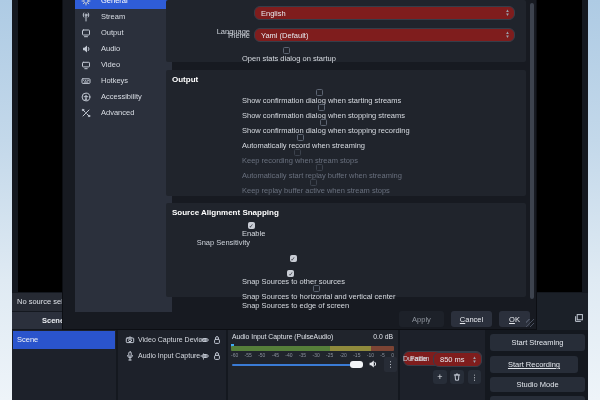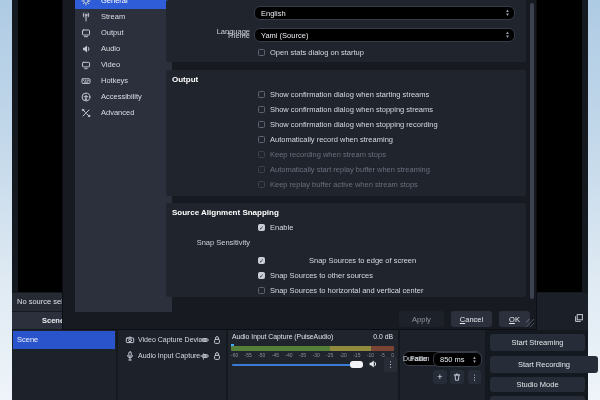--- a/index.html
+++ b/index.html
@@ -29,40 +29,40 @@
   .meter{left:3px;top:16px;width:163px;height:5px;border-radius:1px;
     background:linear-gradient(90deg,#567f3a 0%,#567f3a 61%,#8f8a3c 61%,#8f8a3c 86%,#7c4434 86%,#7c4434 100%);}
   .meter-cap{left:3px;top:14px;width:3px;height:4px;background:#3fa9f5;}
   .ticks{left:3px;top:22px;width:163px;display:flex;justify-content:space-between;
     font-size:5px;color:#8a919c;}
   .sl-track{left:4px;top:34px;width:128px;height:2px;background:#3a7bd5;border-radius:1px;}
   .sl-handle{left:122px;top:31px;width:13px;height:7px;background:#f2f4f7;border-radius:3px;}
   .spk{left:140px;top:29px;}
   .kebab{left:156px;top:27px;width:13px;height:15px;background:#272c36;border-radius:2px;
     color:#cfd4dc;font-size:8px;line-height:15px;text-align:center;}
-  .select{background:#000000;border:1px solid #363d49;border-radius:6px;color:#e6e9ee;
+  .select{background:#7f1d1d;border:1px solid #363d49;border-radius:6px;color:#e6e9ee;
     font-size:7.5px;}
   .select .val{position:absolute;left:6px;top:0;bottom:0;display:flex;align-items:center;white-space:nowrap;}
   .spin{position:absolute;right:2px;top:0;bottom:0;width:9px;display:flex;flex-direction:column;
     align-items:center;justify-content:center;color:#9aa2ad;font-size:4.5px;line-height:4px;}
   .btn{background:#272d38;border-radius:3px;color:#e2e6ec;font-size:7.5px;
     display:flex;align-items:center;justify-content:center;}
   
   .dialog{left:62px;top:0;width:475px;height:330px;background:#171a21;z-index:10;
     border-left:1px solid #0c0e13;border-right:1px solid #0c0e13;border-bottom:1px solid #0c0e13;overflow:hidden;}
   .sidebar{left:12px;top:0;width:97px;height:312px;background:#2b303c;overflow:hidden;}
   .side-item{position:relative;height:16px;color:#d9dde4;font-size:7.5px;line-height:16px;}
   .side-item.sel{background:#2f5dd8;color:#fff;}
   .side-item .icon{position:absolute;left:6px;top:3px;}
   .side-item .lbl{position:absolute;left:26px;top:0;}
   .panel{left:103px;width:360px;background:#20242c;border-radius:2px;}
   .phead{position:absolute;left:6px;font-size:8px;font-weight:bold;color:#fff;}
   .frow-label{position:absolute;width:84px;text-align:right;font-size:7.5px;color:#ccd1d9;}
   .dlg-select{position:absolute;left:88px;width:261px;height:14px;}
-  .cbrow{position:absolute;left:92px;height:10px;display:flex;align-items:center;}
+  .cbrow{position:absolute;left:76px;height:10px;display:flex;align-items:center;flex-direction:column;}
   .cb{width:7px;height:7px;border:1px solid #5d6573;border-radius:1.5px;margin-right:5px;flex:none;
     font-size:6px;line-height:6px;text-align:center;color:#1c1f26;}
   .cb.on{background:#c9cdd5;border-color:#c9cdd5;}
   .cb.dis{border-color:#3c424d;}
   .cbrow .t{font-size:7.5px;color:#d6dae0;white-space:nowrap;}
   .cbrow.dis .t{color:#69707e;}
   .scrollbar{left:467px;top:3px;width:4px;height:296px;background:#3d434e;border-radius:2px;}
   .fbtn{position:absolute;top:311px;height:16px;border-radius:3px;font-size:7.5px;
     display:flex;align-items:center;justify-content:center;}
   .grip{right:2px;bottom:2px;width:8px;height:8px;
@@ -197,21 +197,21 @@
               <path d="M2.3 3h5.4M4.2 3V2h1.6v1M3.1 3l.4 5.2h3l.4-5.2"></path>
             </svg>
           </span>
         </div>
       <div class="abs btn" style="left:68px;top:40px;width:13px;height:14px;">⋮</div>
     </div>
 
     <div class="abs dock" style="left:475px;width:101px;background:#14181f;">
       <div id="controls">
           <div class="btn abs" style="left: 3px; width: 95px; top: 4px; height: 17px;">Start Streaming</div>
-          <div class="btn abs" style="left: 3px; width: 108px; top: 26px; height: 17px;">Start Recording</div>
+          <div class="btn abs" style="left: 3px; width: 88px; top: 26px; height: 17px; text-decoration: underline;">Start Recording</div>
           <div class="btn abs" style="left: 3px; width: 95px; top: 47px; height: 15px;">Studio Mode</div>
           <div class="btn abs" style="left: 3px; width: 95px; top: 66px; height: 14px;">Settings</div>
         </div>
     </div>
   </div>
 
   <div class="abs dialog">
     <div class="abs sidebar" id="sidebar">
         <div class="side-item sel" style="margin-top: -7px;">
           <span class="icon">
@@ -294,21 +294,21 @@
       <span class="frow-label" style="left:0;top:27px;">Language</span>
       <div class="dlg-select select" style="top:6px;">
         <span class="val">English</span>
         <span class="spin">
             <span>▲</span>
             <span>▼</span>
           </span>
       </div>
       <span class="frow-label" style="left:0;top:31px;">Theme</span>
       <div class="dlg-select select" style="top:28px;">
-        <span class="val">Yami (Source)</span>
+        <span class="val">Yami (Default)</span>
         <span class="spin">
             <span>▲</span>
             <span>▼</span>
           </span>
       </div>
       <div class="cbrow" style="top:47px;" id="stats-cb-row">
           <span class="cb"></span>
           <span class="t">Open stats dialog on startup</span>
         </div>
     </div>

